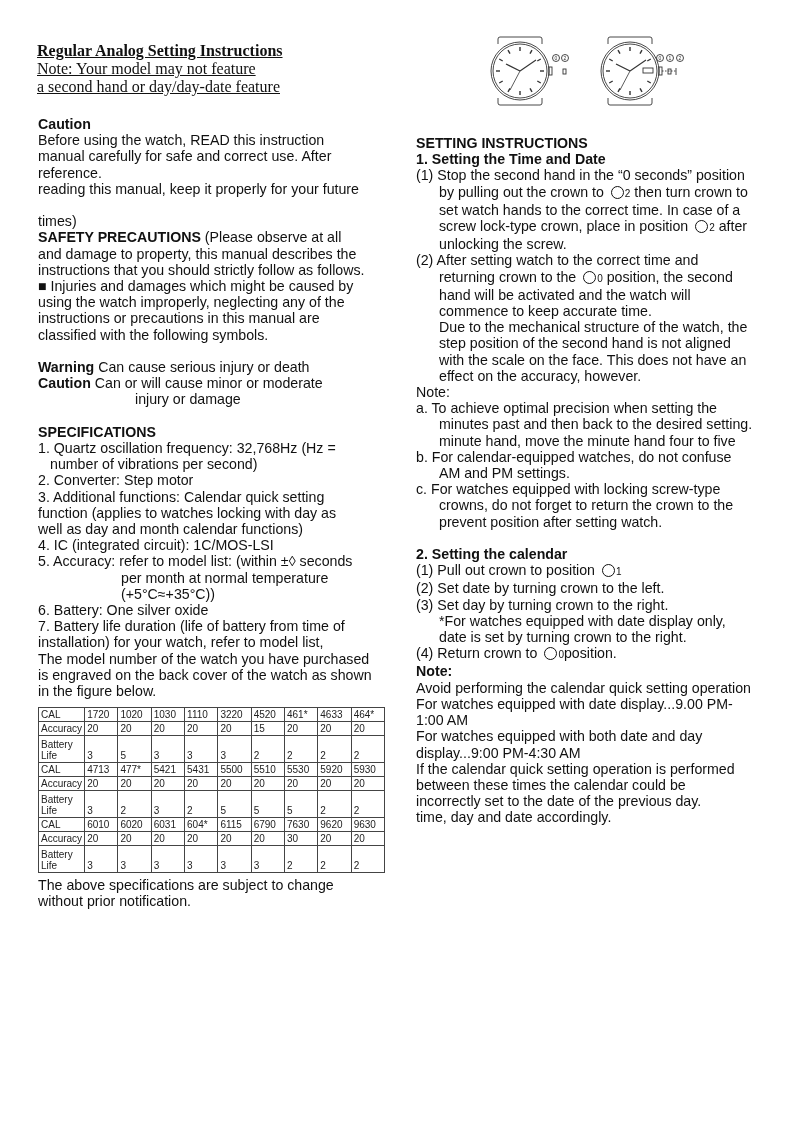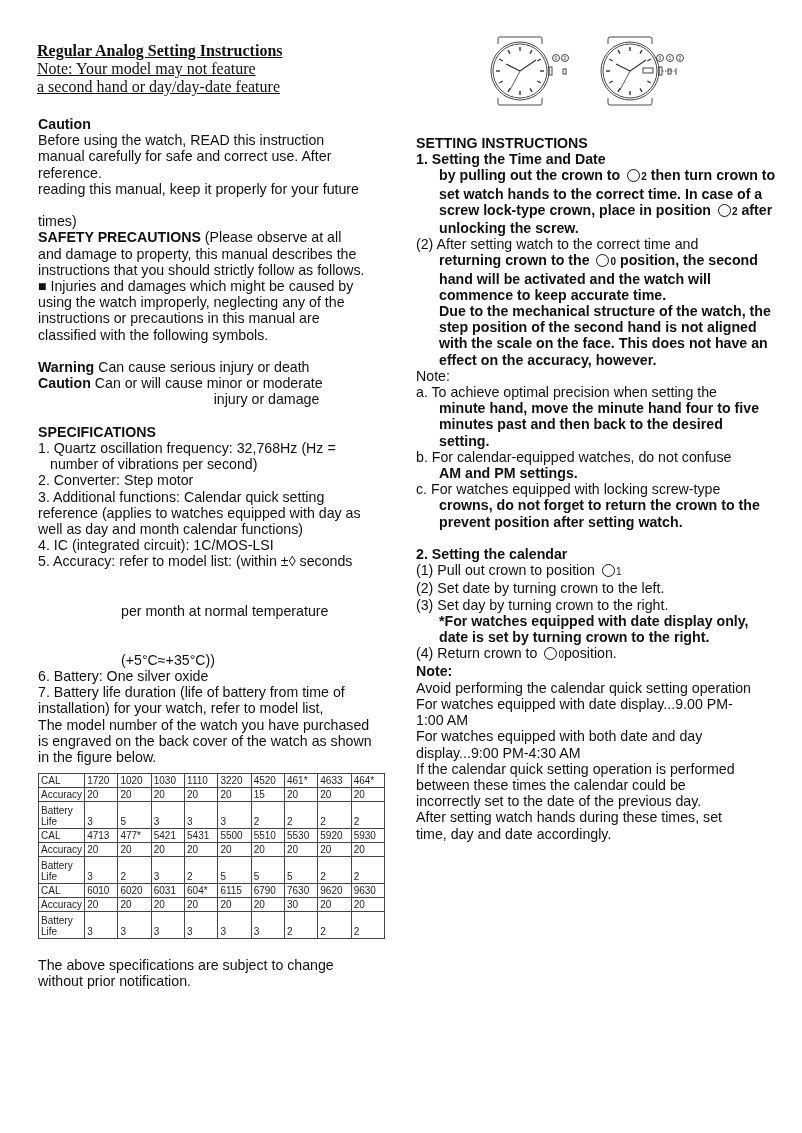--- a/index.html
+++ b/index.html
@@ -11,32 +11,32 @@
   #header .title { font-weight:bold; font-size:16px; }
 
   #figures { position:absolute; left:484px; top:32px; width:240px; height:80px; }
 
   .col { position:absolute; font-size:14.2px; line-height:16.2px; }
   #left { left:38px; top:116px; width:360px; }
   #right { left:416px; top:116px; width:360px;margin-top:19px; }
 
   .b { font-weight:bold; }
   .gap { height:16.2px; }
-  .hang2 { padding-left:23px;font-weight:bold; }
-  .indent-acc { padding-left:83px;margin-top:33px; }
-  .center-indent { padding-left:97px;text-align:center; }
+  .hang2 { padding-left:23px; }
+  .indent-acc { padding-left:83px; }
+  .center-indent { padding-left:97px; }
 
   .circ { display:inline-block; width:13px; height:13px; border:1px solid #111; border-radius:50%; vertical-align:-2px; margin:0 1px 0 3px; box-sizing:border-box; }
   .circnum { font-size:10px; }
 
   table.spec { border-collapse:collapse; margin-top:8px; margin-left:0; font-family:"Liberation Sans","DejaVu Sans",sans-serif; font-size:10px; line-height:11px; width:347px; }
   table.spec td { border:1px solid #444; padding:1px 2px 1px 2px; vertical-align:bottom; color:#222; }
   table.spec td.lab { width:36px; }
   table.spec tr.tall td { height:24px; }
-  .foot { margin-top:18px; }
+  .foot { margin-top:4px; }
 </style>
 </head>
 <body>
 
 <div id="header" class="serif">
   <div class="title">Regular Analog Setting Instructions</div>
   <div>Note: Your model may not feature</div>
   <div>a second hand or day/day-date feature</div>
 </div>
 
@@ -127,21 +127,21 @@
   <div class="gap"></div>
   <div><span class="b">Warning</span><span> Can cause serious injury or death</span></div>
   <div><span class="b">Caution</span><span> Can or will cause minor or moderate</span></div>
   <div class="center-indent">injury or damage</div>
   <div class="gap"></div>
   <div class="b">SPECIFICATIONS</div>
   <div>1. Quartz oscillation frequency: 32,768Hz (Hz =</div>
   <div style="padding-left:12px">number of vibrations per second)</div>
   <div>2. Converter: Step motor</div>
   <div>3. Additional functions: Calendar quick setting</div>
-  <div>reference (applies to watches equipped with day as</div>
+  <div>function (applies to watches locking with day as</div>
   <div>well as day and month calendar functions)</div>
   <div>4. IC (integrated circuit): 1C/MOS-LSI</div>
   <div>5. Accuracy: refer to model list: (within ±◊ seconds</div>
   <div class="indent-acc">per month at normal temperature</div>
   <div class="indent-acc">(+5°C≈+35°C))</div>
   <div>6. Battery: One silver oxide</div>
   <div>7. Battery life duration (life of battery from time of</div>
   <div>installation) for your watch, refer to model list,</div>
   <div>The model number of the watch you have purchased</div>
   <div>is engraved on the back cover of the watch as shown</div>
@@ -271,36 +271,37 @@
 
   <div class="foot">
     <div>The above specifications are subject to change</div>
     <div>without prior notification.</div>
   </div>
 </div>
 
 <div id="right" class="col sans">
   <div class="b">SETTING INSTRUCTIONS</div>
   <div class="b">1. Setting the Time and Date</div>
+  <div>(1) Stop the second hand in the “0 seconds” position</div>
   <div class="hang2"><span>by pulling out the crown to </span><span class="circ"></span><span class="circnum">2</span><span> then turn crown to</span></div>
   <div class="hang2">set watch hands to the correct time. In case of a</div>
   <div class="hang2"><span>screw lock-type crown, place in position </span><span class="circ"></span><span class="circnum">2</span><span> after</span></div>
   <div class="hang2">unlocking the screw.</div>
   <div>(2) After setting watch to the correct time and</div>
   <div class="hang2"><span>returning crown to the </span><span class="circ"></span><span class="circnum">0</span><span> position, the second</span></div>
   <div class="hang2">hand will be activated and the watch will</div>
   <div class="hang2">commence to keep accurate time.</div>
   <div class="hang2">Due to the mechanical structure of the watch, the</div>
   <div class="hang2">step position of the second hand is not aligned</div>
   <div class="hang2">with the scale on the face. This does not have an</div>
   <div class="hang2">effect on the accuracy, however.</div>
   <div>Note:</div>
   <div>a. To achieve optimal precision when setting the</div>
+  <div class="hang2">minutes past and then back to the desired setting.</div>
   <div class="hang2">minute hand, move the minute hand four to five</div>
-  <div class="hang2">minutes past and then back to the desired setting.</div>
   <div>b. For calendar-equipped watches, do not confuse</div>
   <div class="hang2">AM and PM settings.</div>
   <div>c. For watches equipped with locking screw-type</div>
   <div class="hang2">crowns, do not forget to return the crown to the</div>
   <div class="hang2">prevent position after setting watch.</div>
   <div class="gap"></div>
   <div class="b">2. Setting the calendar</div>
   <div><span>(1) Pull out crown to position </span><span class="circ"></span><span class="circnum">1</span></div>
   <div>(2) Set date by turning crown to the left.</div>
   <div>(3) Set day by turning crown to the right.</div>
@@ -309,15 +310,14 @@
   <div><span>(4) Return crown to </span><span class="circ"></span><span class="circnum">0</span><span>position.</span></div>
   <div class="b">Note:</div>
   <div>Avoid performing the calendar quick setting operation</div>
   <div>For watches equipped with date display...9.00 PM-</div>
   <div>1:00 AM</div>
   <div>For watches equipped with both date and day</div>
   <div>display...9:00 PM-4:30 AM</div>
   <div>If the calendar quick setting operation is performed</div>
   <div>between these times the calendar could be</div>
   <div>incorrectly set to the date of the previous day.</div>
-  <div>After setting watch hands during these times, set</div>
   <div>time, day and date accordingly.</div>
 </div>
 
 </body></html>

